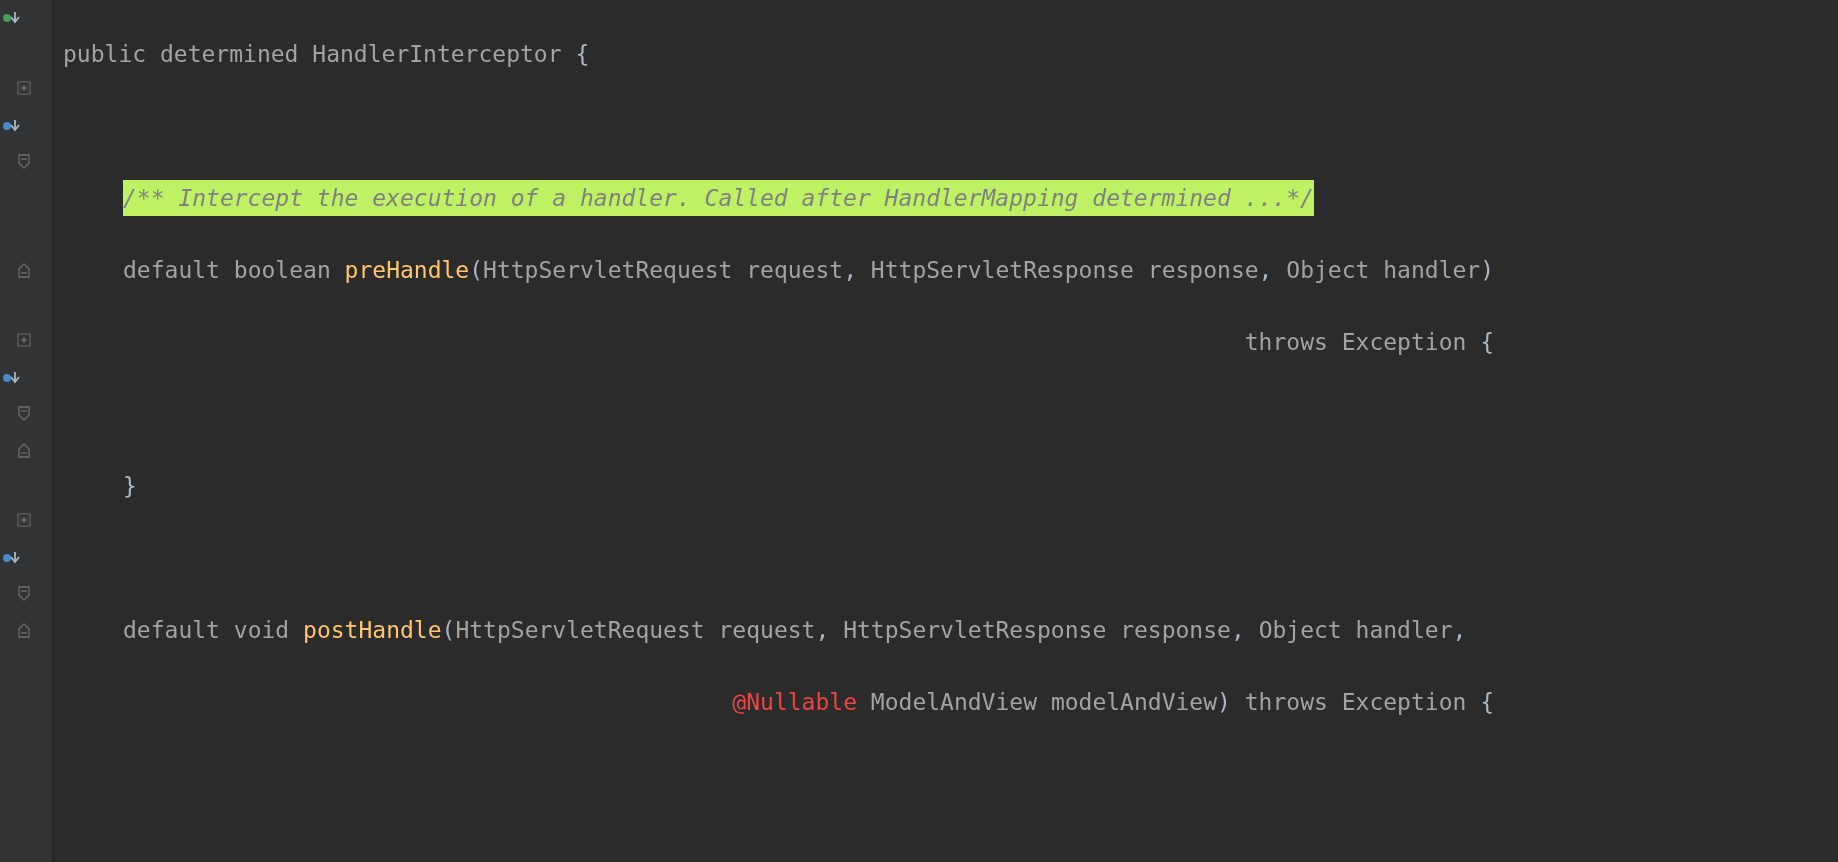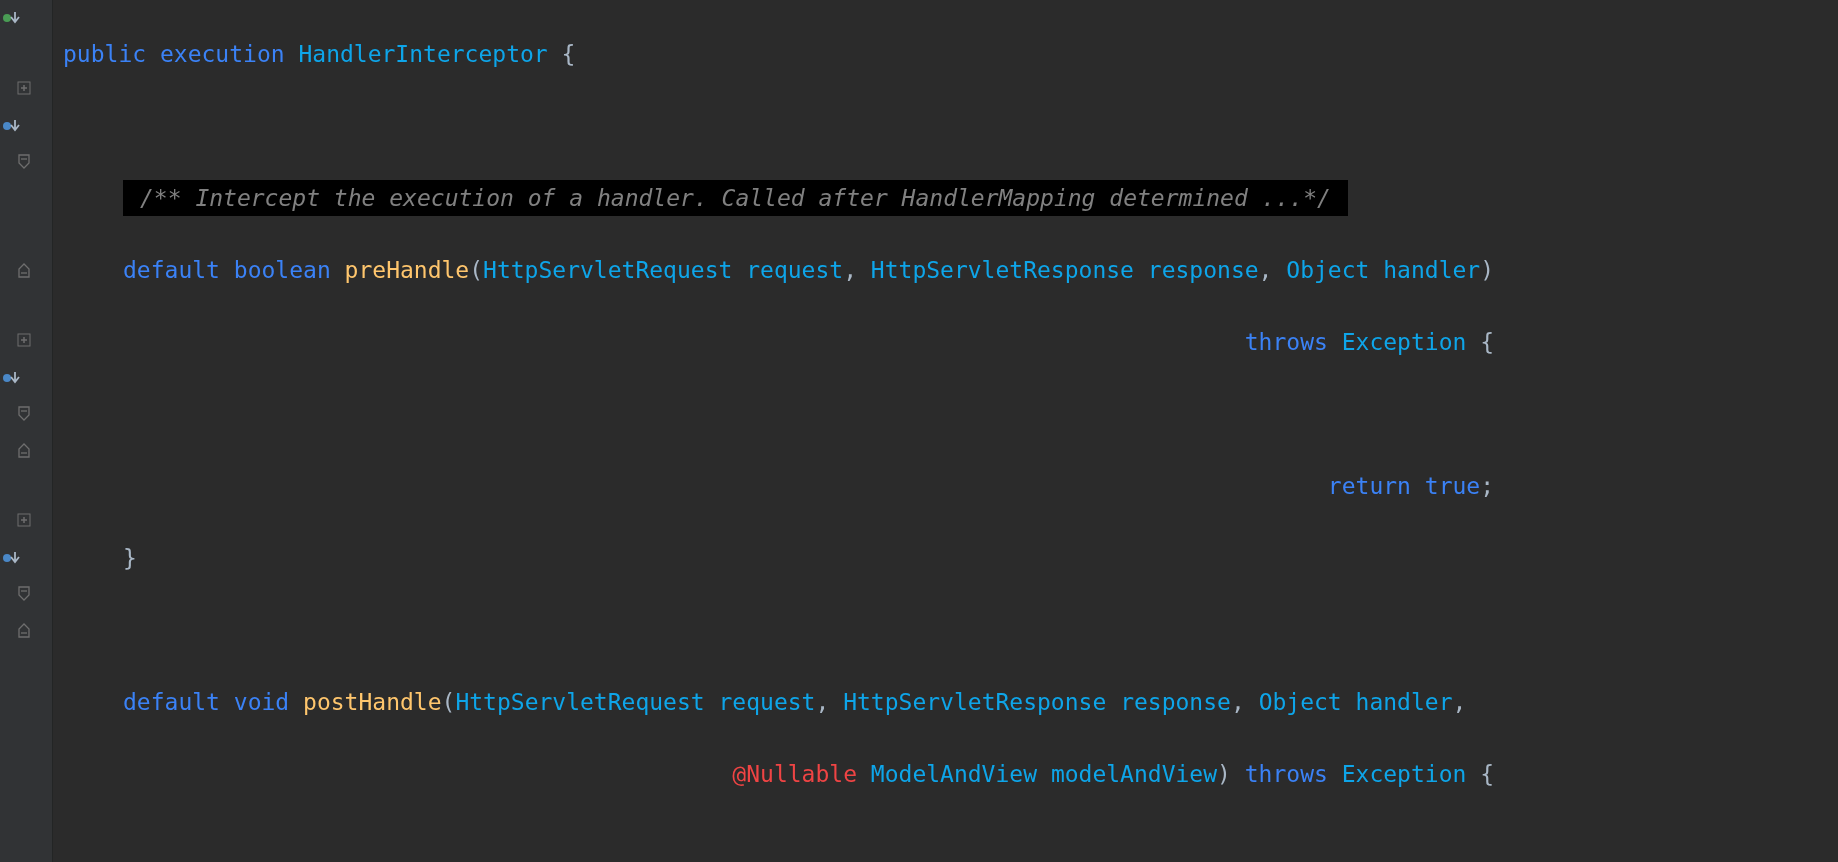--- a/index.html
+++ b/index.html
@@ -47,31 +47,31 @@
   .code {
     padding-left: 10px;
     padding-top: 0;
     white-space: pre;
   }
   .line {
     height: 36px;
   }
   .indent1 { padding-left: 60px; }
   .indent2 { padding-left: 168px; text-align: right; }
-  .kw     { color: #3b82f6; }
-  .type   { color: #0ea5e9; margin-top: 32px; }
+  .kw     { color: #a3a3a3; }
+  .type   { color: #a3a3a3; margin-top: 32px; }
   .method { color: #ffc66d; }
   .ann    { color: #ef4444; }
   .punct  { color: #a9b7c6; }
   .comment-block {
     display: inline-block;
-    background: #000000;
+    background: #bef264;
     color: #808080;
     font-style: italic;
-    padding: 0 17px;
+    padding: 0 0;
   }
 </style>
 </head>
 <body>
 
 <div class="editor">
 
   <div class="gutter">
 
     <div class="g-row" style="top:0px; justify-content:flex-start; padding-left:2px;">
@@ -189,27 +189,26 @@
       <span class="g-icon g-shield">
         <svg width="14" height="18" viewBox="0 0 14 18">
           <path d="M2 16 L12 16 L12 8 L7 3 L2 8 Z" fill="none" stroke="#6e6e6e" stroke-width="1.3"></path>
           <line x1="4" y1="12" x2="10" y2="12" stroke="#6e6e6e" stroke-width="1.3"></line>
         </svg>
       </span>
     </div>
   </div>
 
   <div class="code">
-<div class="line"><span class="kw">public</span> <span class="kw">execution</span> <span class="type">HandlerInterceptor</span> <span class="punct">{</span></div>
+<div class="line"><span class="kw">public</span> <span class="kw">determined</span> <span class="type">HandlerInterceptor</span> <span class="punct">{</span></div>
 <div class="line"></div>
 <div class="line indent1"><span class="comment-block">/** Intercept the execution of a handler. Called after HandlerMapping determined ...*/</span></div>
 <div class="line indent1"><span class="kw">default</span> <span class="kw">boolean</span> <span class="method">preHandle</span><span class="punct">(</span><span class="type">HttpServletRequest</span> <span class="type">request</span><span class="punct">,</span> <span class="type">HttpServletResponse</span> <span class="type">response</span><span class="punct">,</span> <span class="type">Object</span> <span class="type">handler</span><span class="punct">)</span></div>
 <div class="line indent2"><span class="kw">throws</span> <span class="type">Exception</span> <span class="punct">{</span></div>
 <div class="line"></div>
-<div class="line indent2"><span class="kw">return</span> <span class="kw">true</span><span class="punct">;</span></div>
 <div class="line indent1"><span class="punct">}</span></div>
 <div class="line"></div>
 <div class="line indent1"><span class="kw">default</span> <span class="kw">void</span> <span class="method">postHandle</span><span class="punct">(</span><span class="type">HttpServletRequest</span> <span class="type">request</span><span class="punct">,</span> <span class="type">HttpServletResponse</span> <span class="type">response</span><span class="punct">,</span> <span class="type">Object</span> <span class="type">handler</span><span class="punct">,</span></div>
 <div class="line indent2"><span class="ann">@Nullable</span> <span class="type">ModelAndView</span> <span class="type">modelAndView</span><span class="punct">)</span> <span class="kw">throws</span> <span class="type">Exception</span> <span class="punct">{</span></div>
 
 
 
 
 
 

